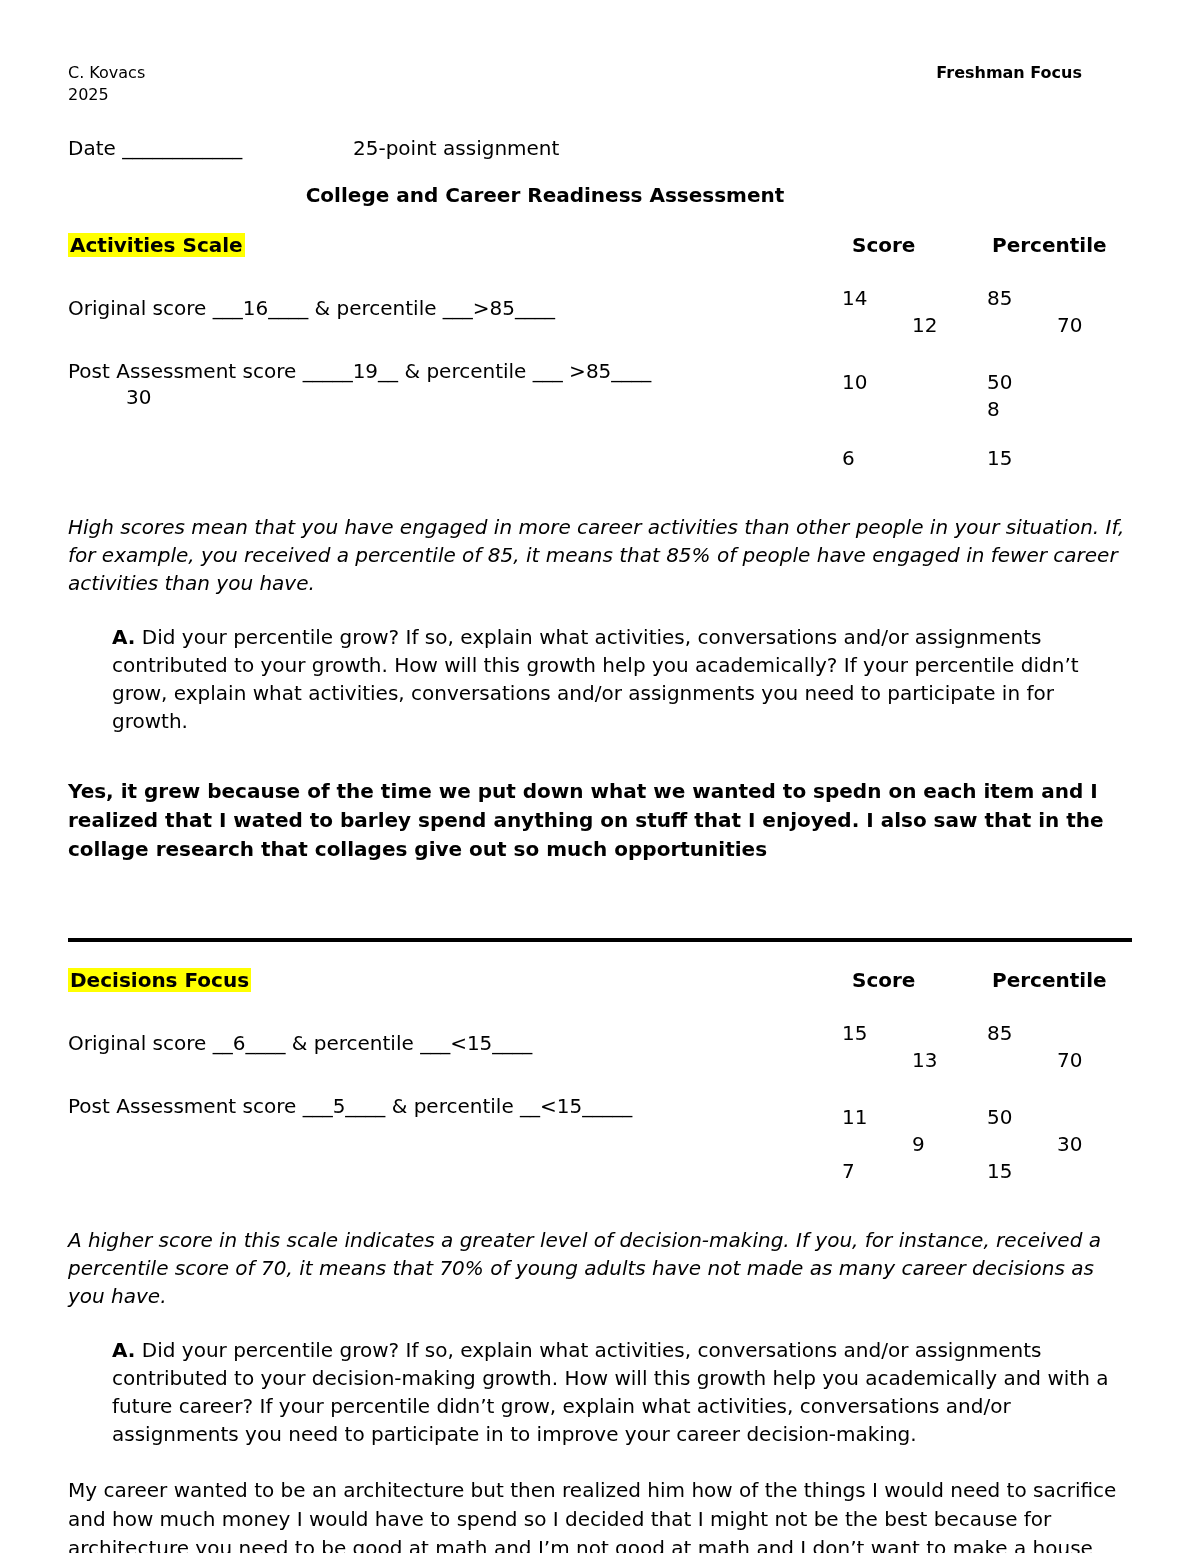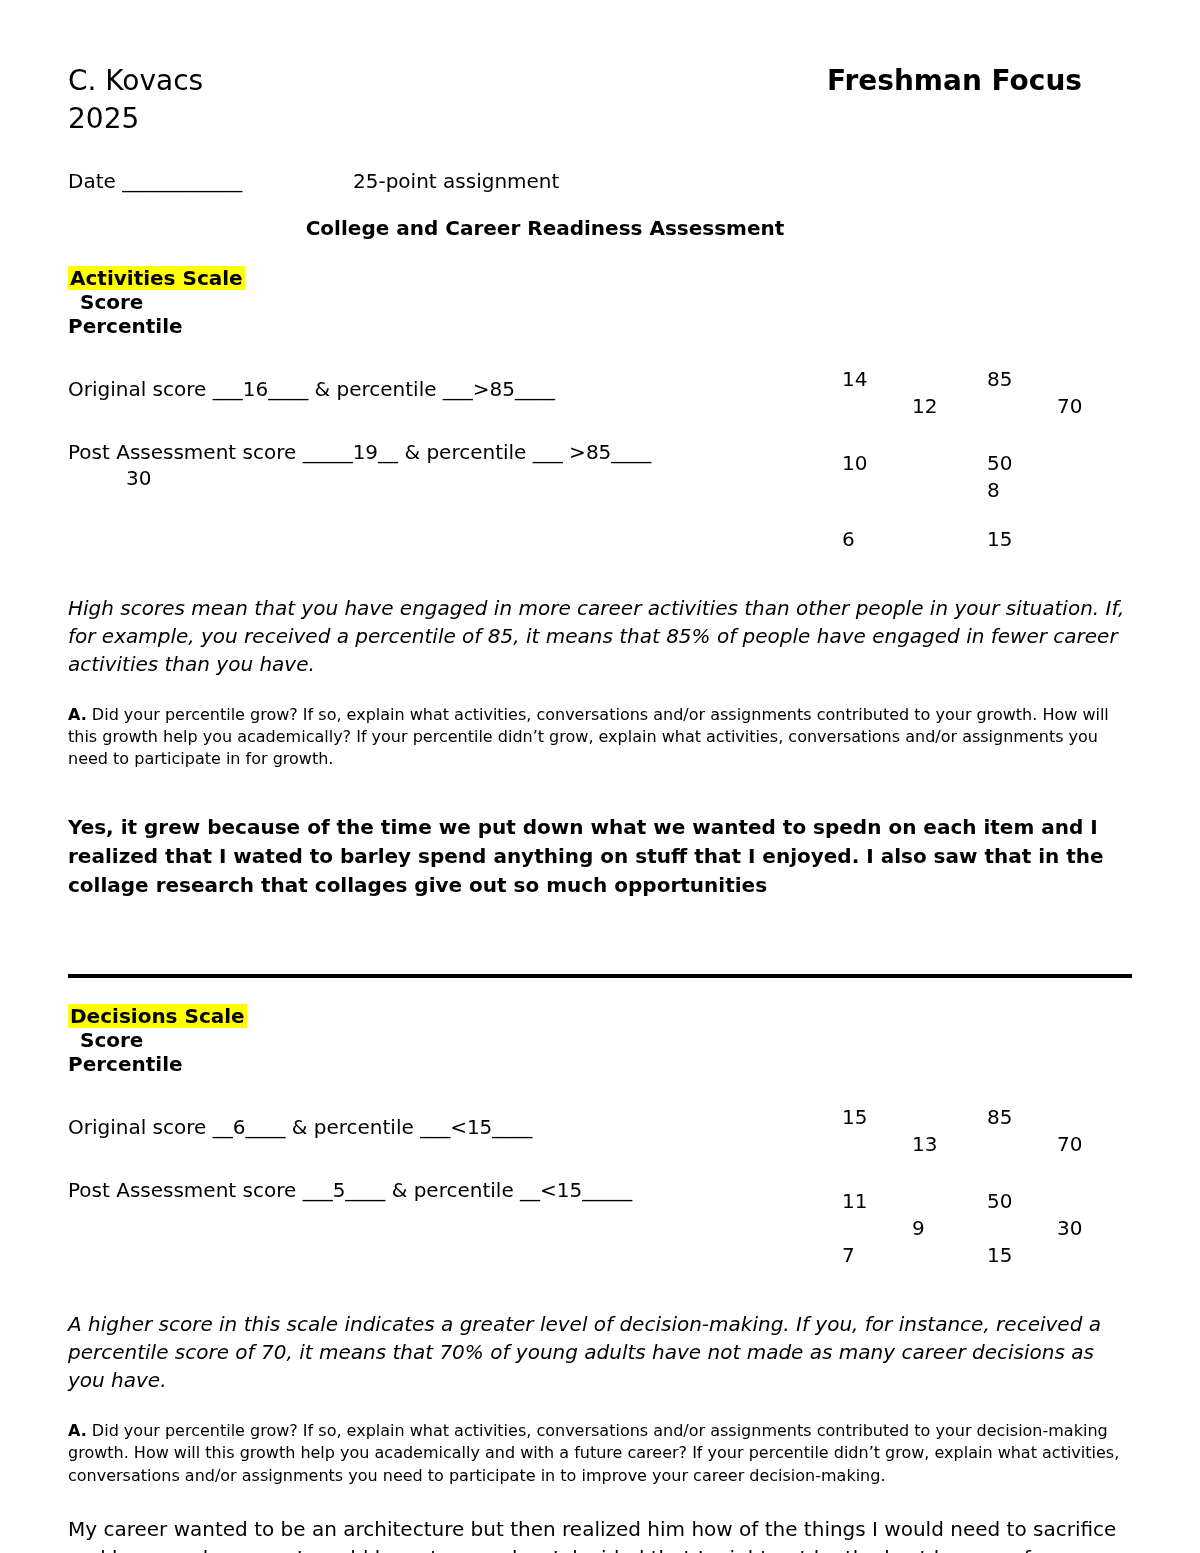--- a/index.html
+++ b/index.html
@@ -19,21 +19,21 @@
     box-sizing: border-box;
     padding: 62px 68px 40px 68px;
     position: relative;
   }
 
   
   .hdr-row {
     display: flex;
     justify-content: space-between;
     align-items: flex-start;
-    font-size: 28px;
+    font-size: 16px;
     line-height: 1.35;
   }
   .hdr-left { text-align: left; }
   .hdr-right { text-align: right; padding-right: 50px; font-weight: bold; }
 
   .name-row {
     display: flex;
     font-size: 20px;
     margin-top: 30px;
     line-height: 1.3;
@@ -48,22 +48,21 @@
     font-weight: bold;
     margin-top: 22px;
     padding-right: 110px;
   }
 
   
   .section { margin-top: 26px; position: relative; }
 
   .scale-head {
     display: flex;
-    align-items: flex-start;
-    flex-direction: column;
+    align-items: flex-end;
   }
   .scale-title {
     font-size: 20px;
     font-weight: bold;
     background: #ffff00;
     padding: 0 2px;
   }
   .spacer { flex: 1; }
   .col-score {
     font-size: 20px;
@@ -107,23 +106,24 @@
   .gap-sm { height: 22px; }
   .gap-md { height: 30px; }
 
   .note {
     font-size: 20px;
     font-style: italic;
     line-height: 1.4;
     margin-top: 41px;
   }
   .question {
-    font-size: 16px;
+    font-size: 20px;
     line-height: 1.4;
     margin-top: 26px;
+    margin-left: 44px;
   }
   .question b { font-weight: bold; }
 
   .answer-bold {
     font-size: 20px;
     font-weight: bold;
     line-height: 1.45;
     margin-top: 42px;
   }
   .answer {
@@ -220,21 +220,21 @@
     </div>
 
     <div class="answer-bold">Yes, it grew because of the time we put down what we wanted to spedn on each item and I realized that I wated to barley spend anything on stuff that I enjoyed. I also saw that in the collage research that collages give out so much opportunities</div>
   </div>
 
   <hr class="hr">
 
   <div class="section">
 
     <div class="scale-head">
-      <div class="scale-title">Decisions Scale</div>
+      <div class="scale-title">Decisions Focus</div>
       <div class="spacer"></div>
       <div class="col-score">Score</div>
       <div class="col-pct">Percentile</div>
     </div>
 
     <div class="body-row">
       <div class="lines">
         <div class="line-item">Original score __6____ &amp; percentile ___&lt;15____</div>
         <div class="line-item tight">Post Assessment score ___5____ &amp; percentile __&lt;15_____</div>
       </div>

